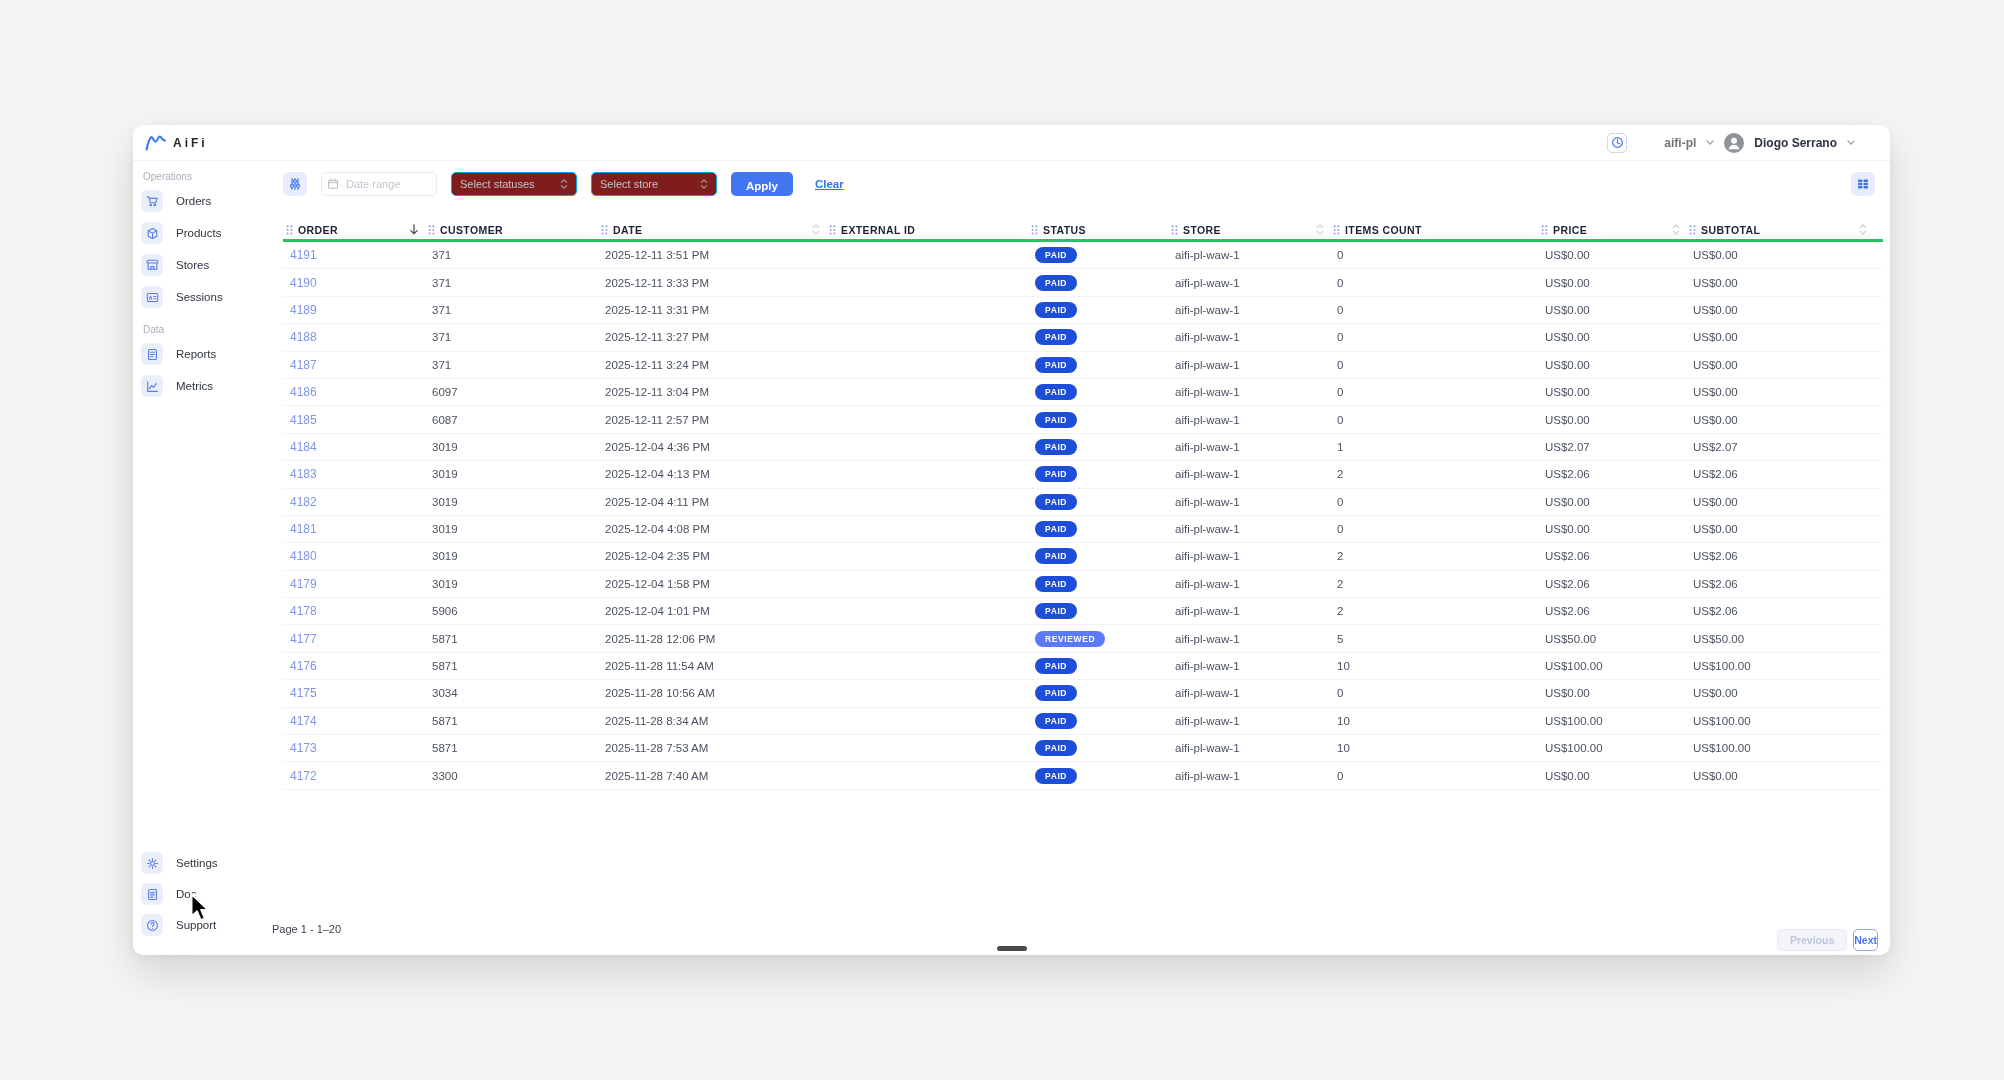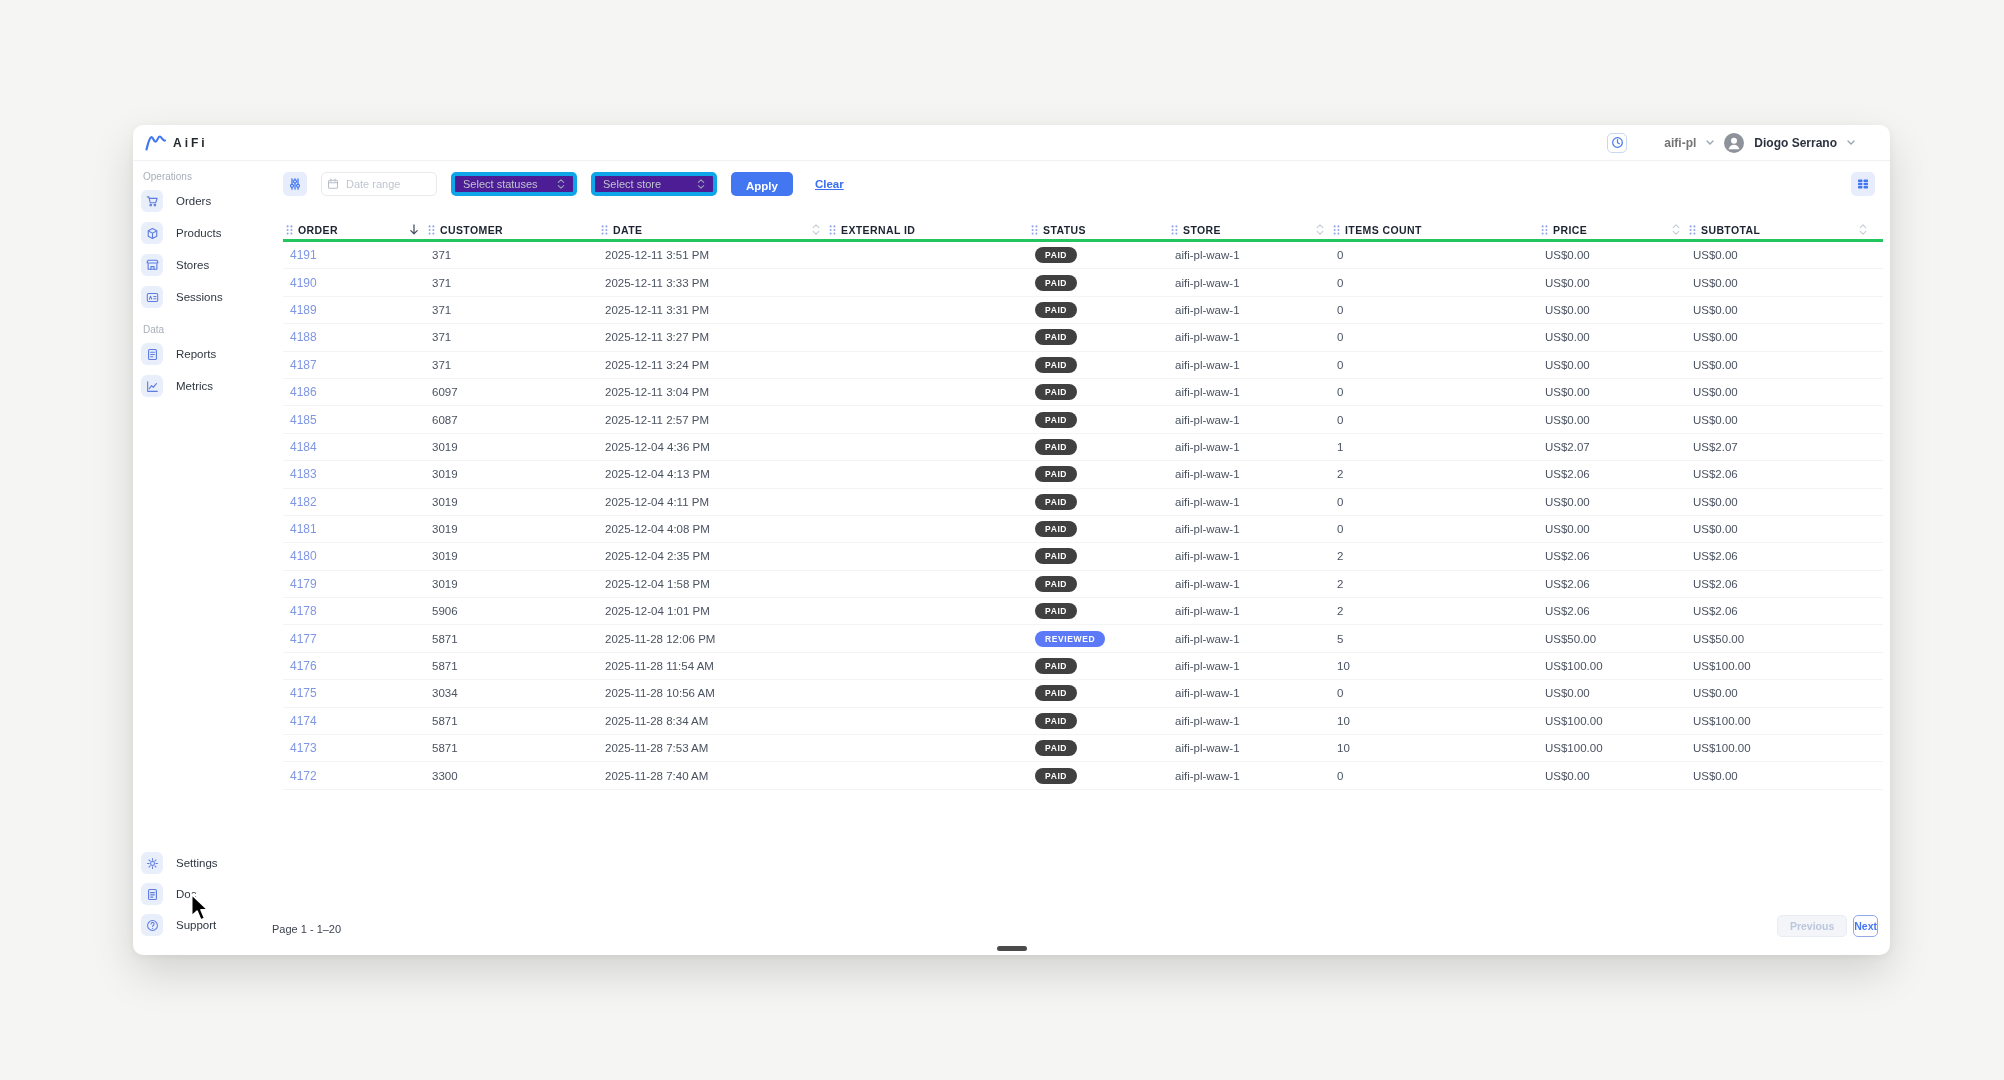--- a/index.html
+++ b/index.html
@@ -38,49 +38,49 @@
 
   
   .filterbar { display:flex; align-items:center; gap:14px; height:24px; margin-bottom:24px; position:relative; }
   .icon-btn { width:24px; height:24px; border-radius:5px; background:#e7edfc; color:#4377f1;
               display:flex; align-items:center; justify-content:center; cursor:pointer; }
   .date-input { width:116px; height:24px; border:1px solid #e8eaee; border-radius:5px; padding:0 6px 0 24px;
                 font-size:11px; color:#5a6270; outline:none; font-family:inherit; }
   .date-input::placeholder { color:#c0c5cf; }
   .input-wrap { position:relative; display:flex; align-items:center; }
   .input-wrap .cal { position:absolute; left:6px; color:#b7bdc8; display:flex; }
-  .select { width:126px; height:24px; border:4px solid #0ea5e9; border-radius:5px; padding:0 8px;
-            display:flex; align-items:center; justify-content:space-between; cursor:pointer; background:#4c1d95;text-align:right; }
+  .select { width:126px; height:24px; border:1px solid #0ea5e9; border-radius:5px; padding:0 8px;
+            display:flex; align-items:center; justify-content:space-between; cursor:pointer; background:#7f1d1d;text-align:right; }
   .select .ph { font-size:11px; color:#c0c5cf; }
   .btn-apply { height:24px; padding:8px 15px; background:#4377f1; color:#fff; border:none; border-radius:5px;
                font-size:11.5px; font-weight:700; cursor:pointer; font-family:inherit; }
   .link-clear { font-size:11.5px; font-weight:700; color:#3a6ff0; cursor:pointer; background:none; border:none; margin-left:8px; font-family:inherit;text-decoration:underline; }
   .cols-btn { position:absolute; right:8px; top:0; }
 
   
   .grid-row { display:grid; grid-template-columns:142px 173px 228px 202px 140px 162px 208px 148px 187px; align-items:center; }
   .thead { height:22px; border-bottom:3px solid #22c55e; }
   .th { display:flex; align-items:center; gap:4px; padding:0 6px 0 2px; cursor:pointer; }
   .th .drag { color:#93a7e8; display:flex; flex:0 0 auto; }
   .th-label { font-size:10.5px; font-weight:700; letter-spacing:.4px; color:#1b2430; white-space:nowrap; }
   .th .sort { margin-left:auto; display:flex; align-items:center; }
   .sort-desc { color:#4b5563; }
   .sort-both { color:#c6ccd6; }
   .tr { height:27.4px; border-bottom:1px solid #f3f4f6; }
   .td { font-size:11.5px; color:#4a5260; padding-left:7px; white-space:nowrap; overflow:hidden; }
   .order-link { color:#7e96e3; text-decoration:none; font-size:12px; cursor:pointer; }
   .badge { display:inline-block; padding:3px 10px; border-radius:10px; color:#fff; font-size:8.5px;
            font-weight:700; letter-spacing:.6px; }
-  .badge-paid { background:#404040; }
+  .badge-paid { background:#1d4ed8; }
   .badge-reviewed { background:#5c79f8; }
 
   
   .page-footer { position:absolute; left:0; right:0; bottom:0; height:42px; }
   .page-label { position:absolute; left:139px; top:10px; font-size:11px; color:#3c434e; }
-  .pager { position:absolute; right:12px; top:2px; display:flex; gap:6px; }
+  .pager { position:absolute; right:12px; top:16px; display:flex; gap:6px; }
   .btn-prev { height:22px; padding:0 12px; font-size:10.5px; font-weight:600; color:#bcc7dd;
               background:#f3f5f8; border:1px solid #e8ecf3; border-radius:5px; font-family:inherit; }
   .btn-next { height:22px; padding:0 0; font-size:10.5px; font-weight:700; color:#4377f1;
               background:#fff; border:1px solid #93a9e8; border-radius:5px; cursor:pointer; font-family:inherit; }
   .scroll-pill { position:absolute; left:50%; transform:translateX(-50%); bottom:4px; width:30px; height:5px;
                  border-radius:3px; background:#4a4a4a; }
 
   .cursor { position:absolute; left:188px; top:893px; z-index:50; pointer-events:none; }
 </style>
 </head>

